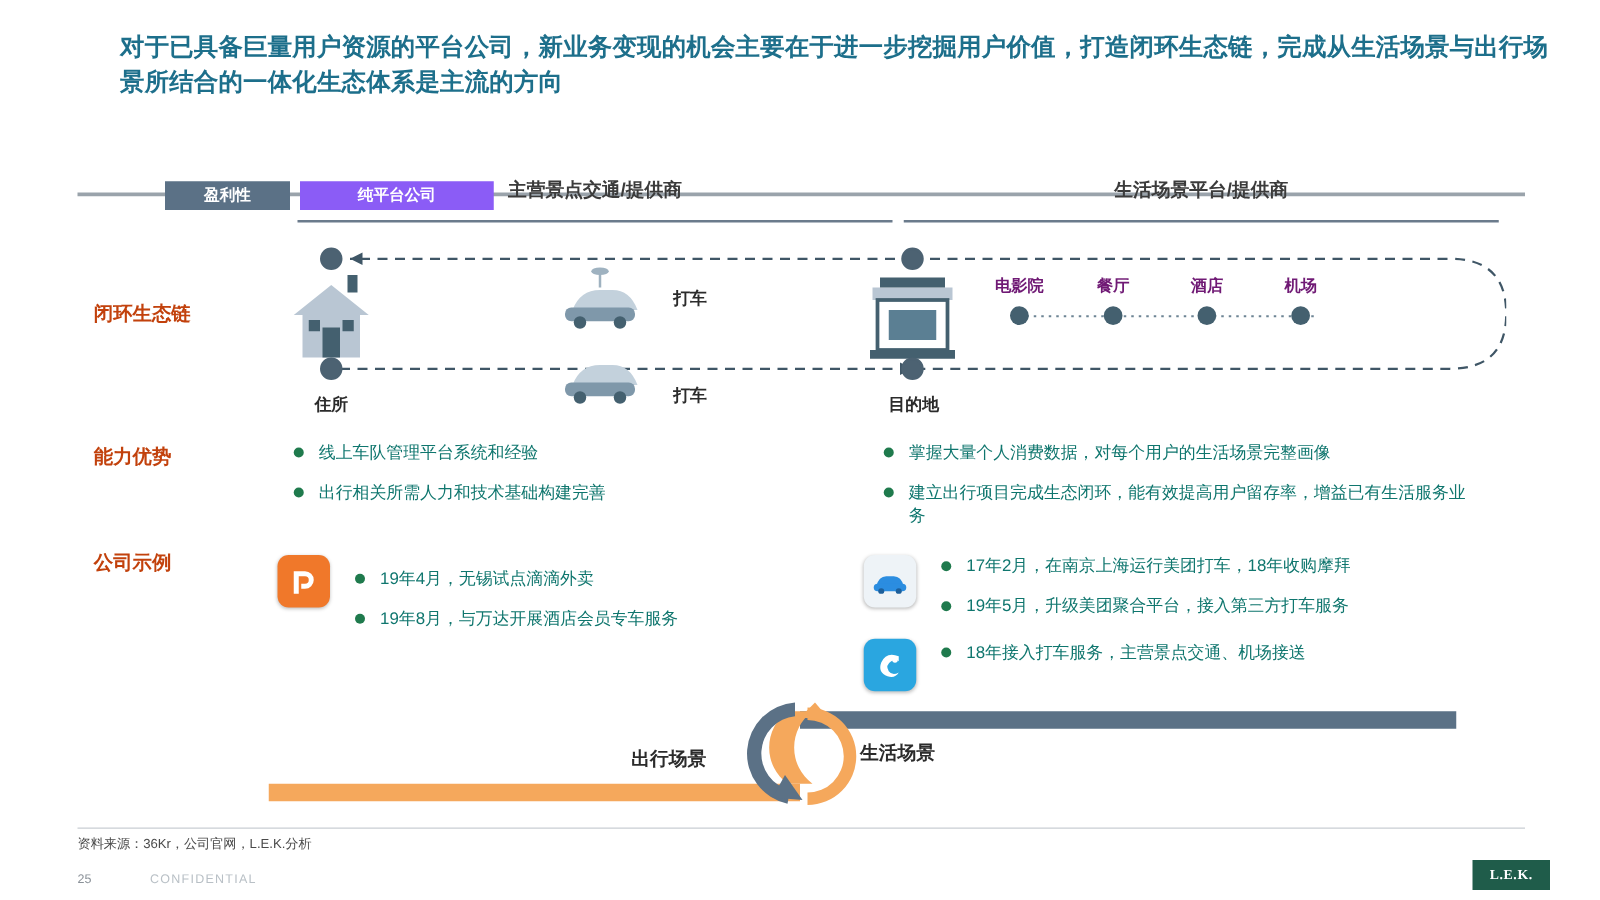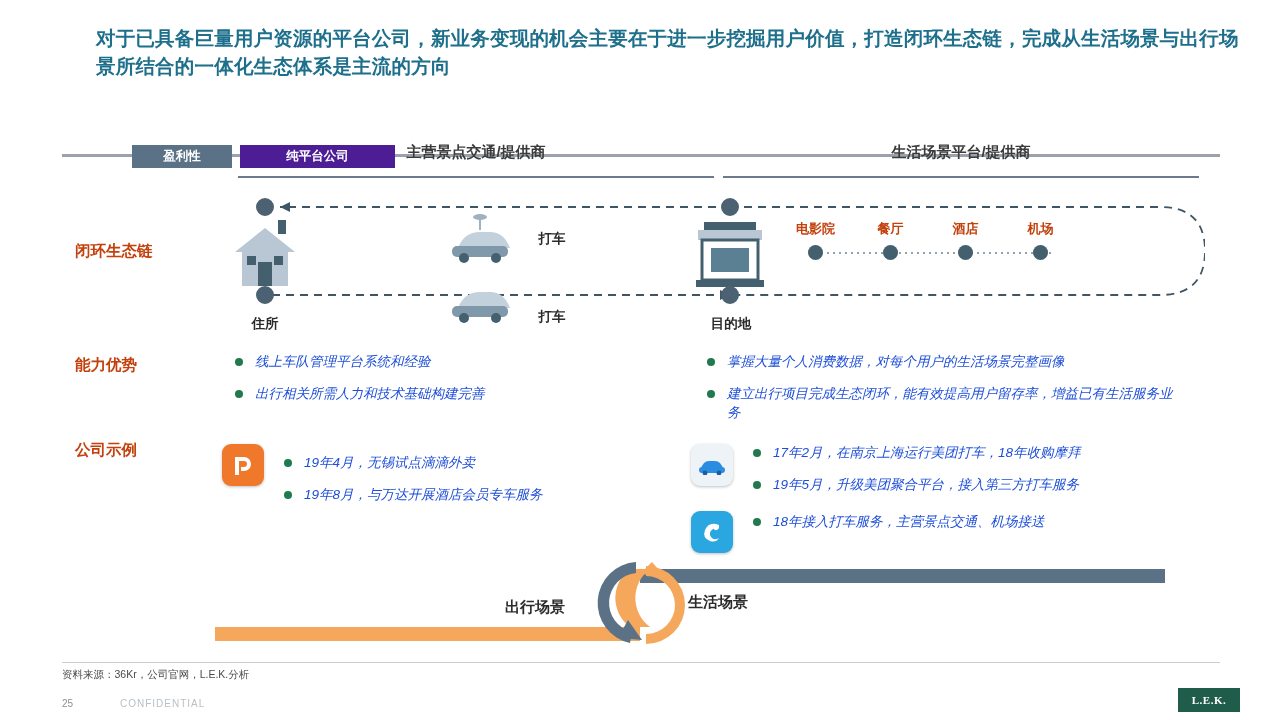--- a/index.html
+++ b/index.html
@@ -19,21 +19,21 @@
   }
 
   
   .tagbar{position:absolute;left:62px;top:97px;width:1158px;height:22px;margin-top:48px;}
   .tagline{position:absolute;left:0;top:9px;width:1158px;height:3px;background:#9aa3ab;}
   .tag{
     position:absolute;top:0;height:23px;line-height:23px;text-align:center;
     color:#fff;font-size:12.5px;font-weight:bold;
   }
   .tag-a{left:70px;width:100px;background:#5b7186;}
-  .tag-b{left:178px;width:155px;background:#4c1d95;}
+  .tag-b{left:178px;width:155px;background:#8b5cf6;}
 
   
   .colhead{
     position:absolute;top:143px;font-size:15px;font-weight:bold;color:#3b3b3b;
     text-align:center;
   }
   .colhead.left{left:238px;width:476px;}
   .colhead.right{left:723px;width:476px;}
   .colrule{position:absolute;top:176px;height:2px;background:#6b7b8c;}
   .colrule.left{left:238px;width:476px;}
@@ -51,24 +51,24 @@
   .node{
     position:absolute;width:18px;height:18px;border-radius:50%;
     background:#4c6272;border:2px solid #4c6272;box-sizing:border-box;
   }
   .smallnode{
     position:absolute;width:15px;height:15px;border-radius:50%;
     background:#44606f;
   }
   .ecolabel{position:absolute;font-size:13.5px;color:#2b2b2b;text-align:center;}
   .ecolabel.b{font-weight:bold;}
-  .node-cap{position:absolute;font-size:13px;color:#c2410c;text-align:center;font-weight:bold;}
-
-  
-  .bullets{position:absolute;font-size:13.5px;color:#1d4ed8;font-style:italic;}
+  .node-cap{position:absolute;font-size:13px;color:#701a75;text-align:center;font-weight:bold;}
+
+  
+  .bullets{position:absolute;font-size:13.5px;color:#0f766e;}
   .bul{position:relative;padding-left:22px;margin-bottom:12px;line-height:1.45;}
   .bul:before{
     content:"";position:absolute;left:2px;top:6px;width:8px;height:8px;border-radius:50%;
     background:#1f7a4d;
   }
 
   
   .logo{
     position:absolute;width:42px;height:42px;border-radius:9px;
     display:flex;align-items:center;justify-content:center;

